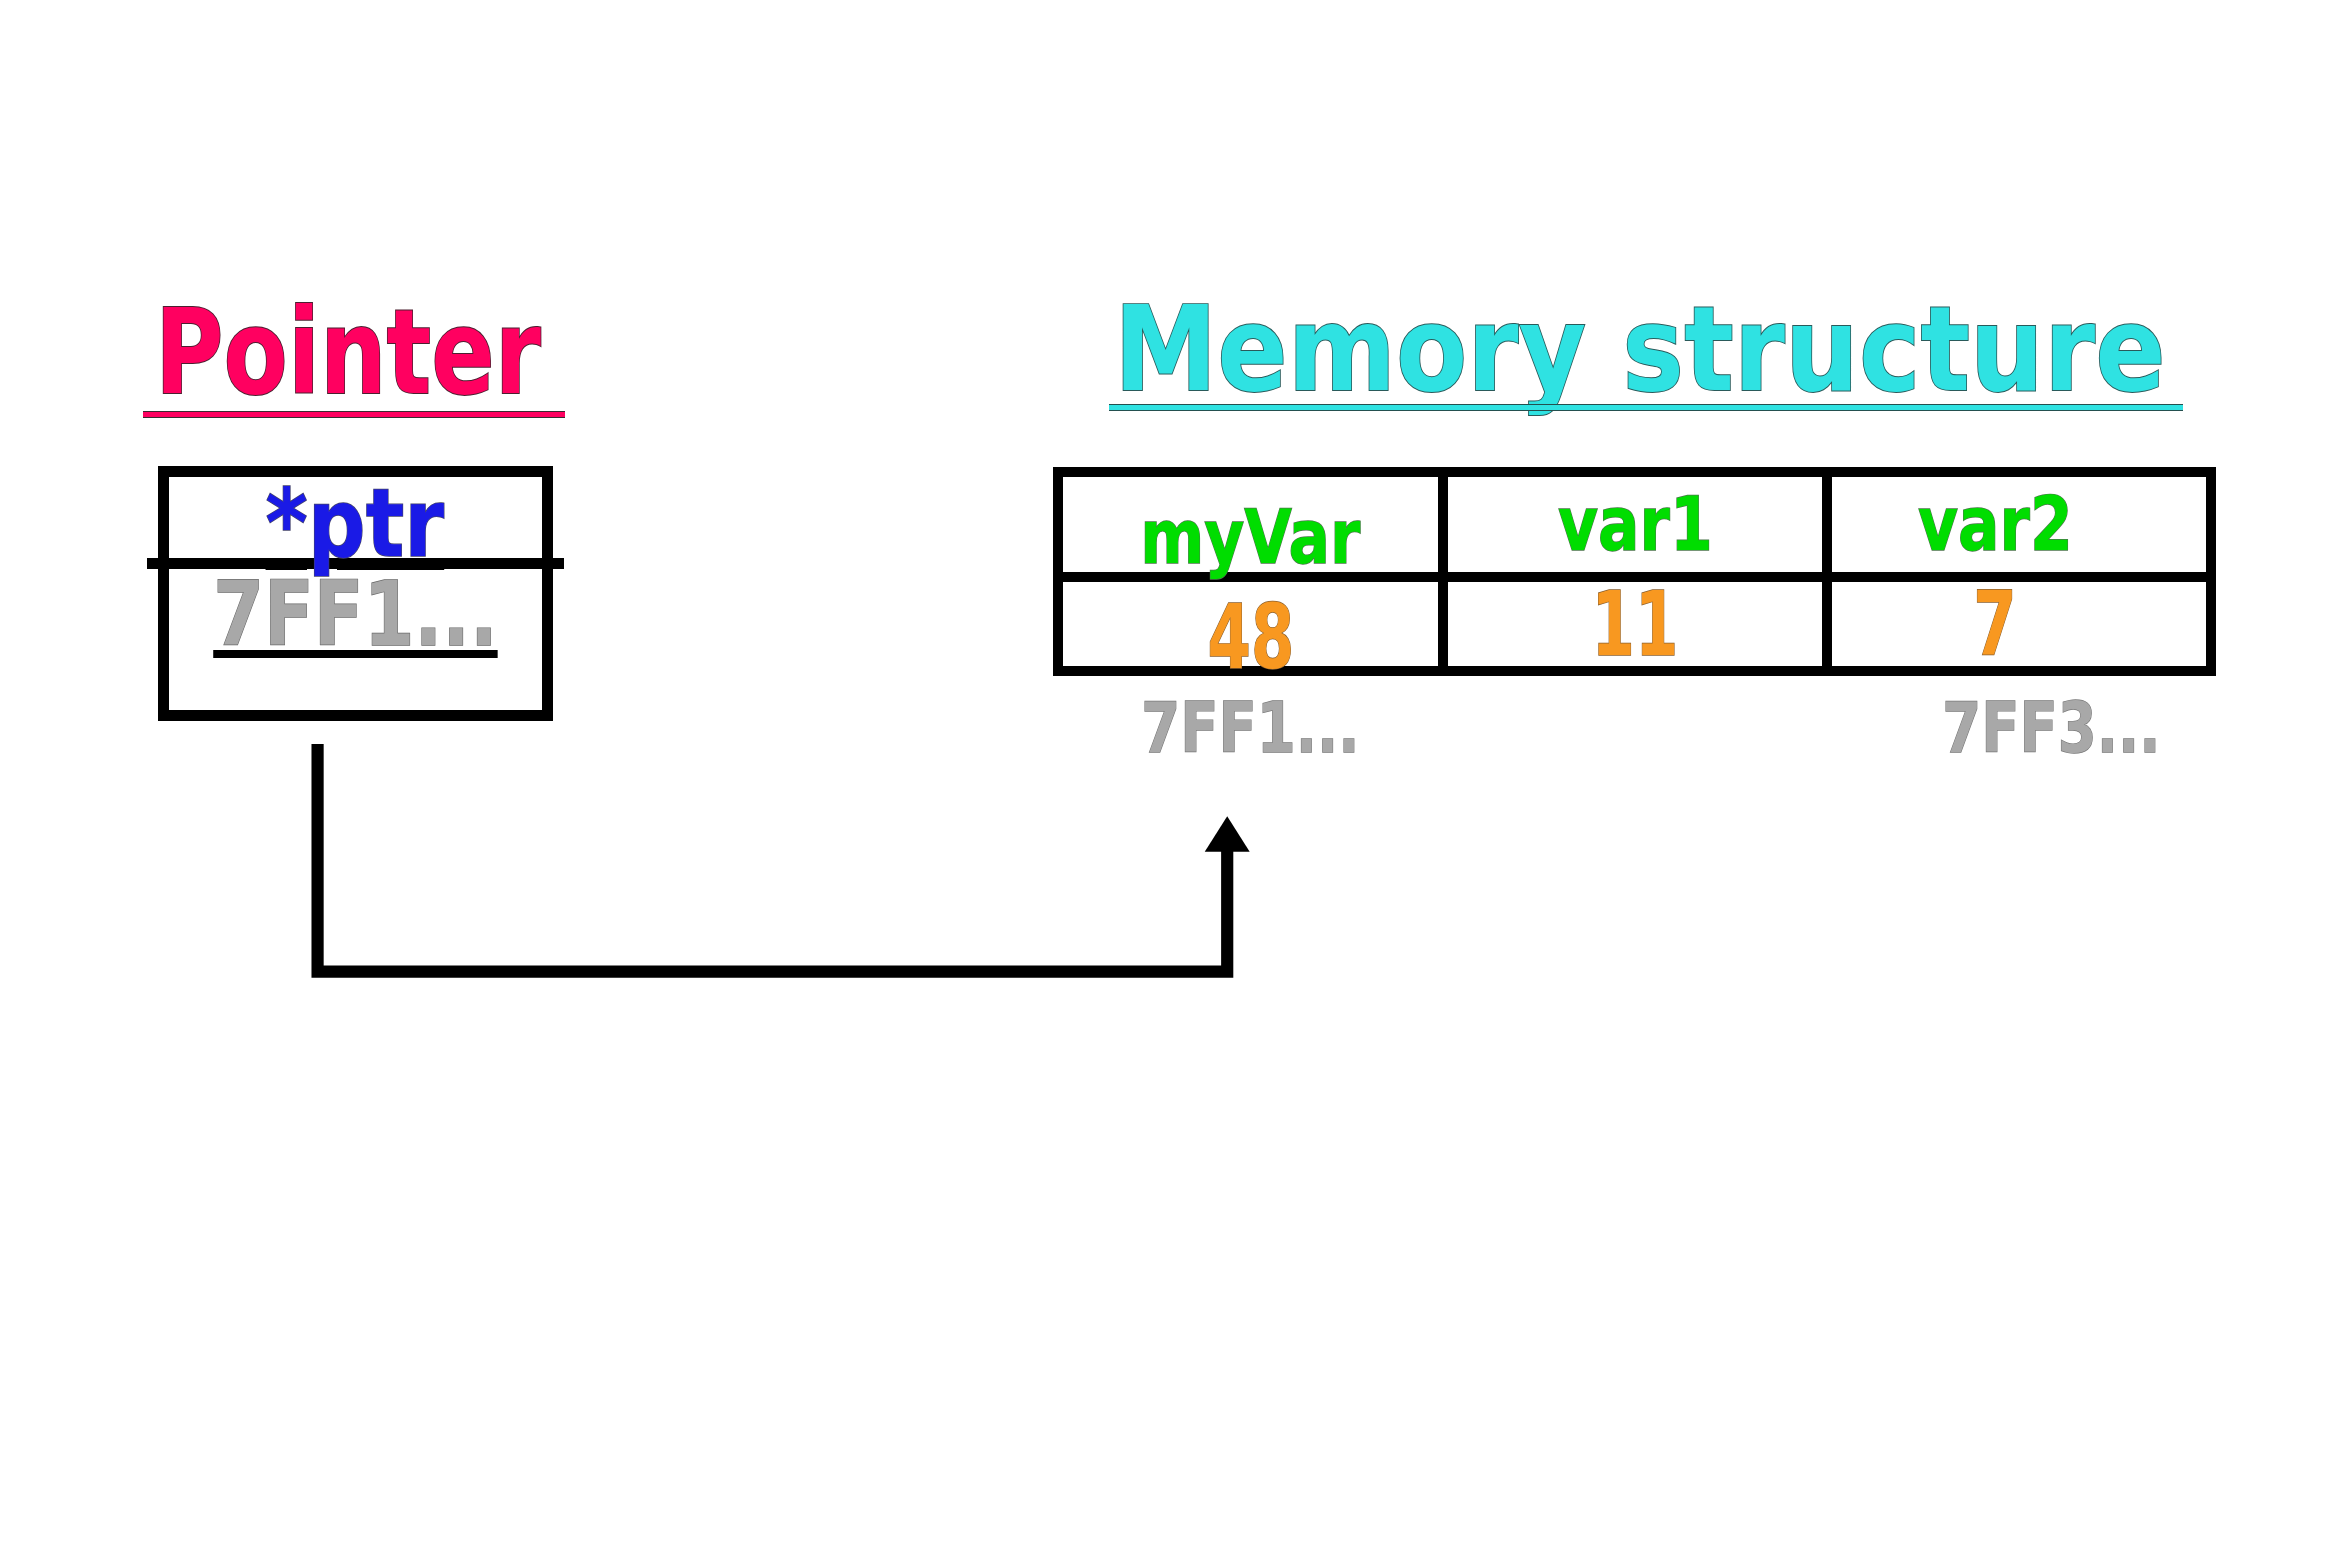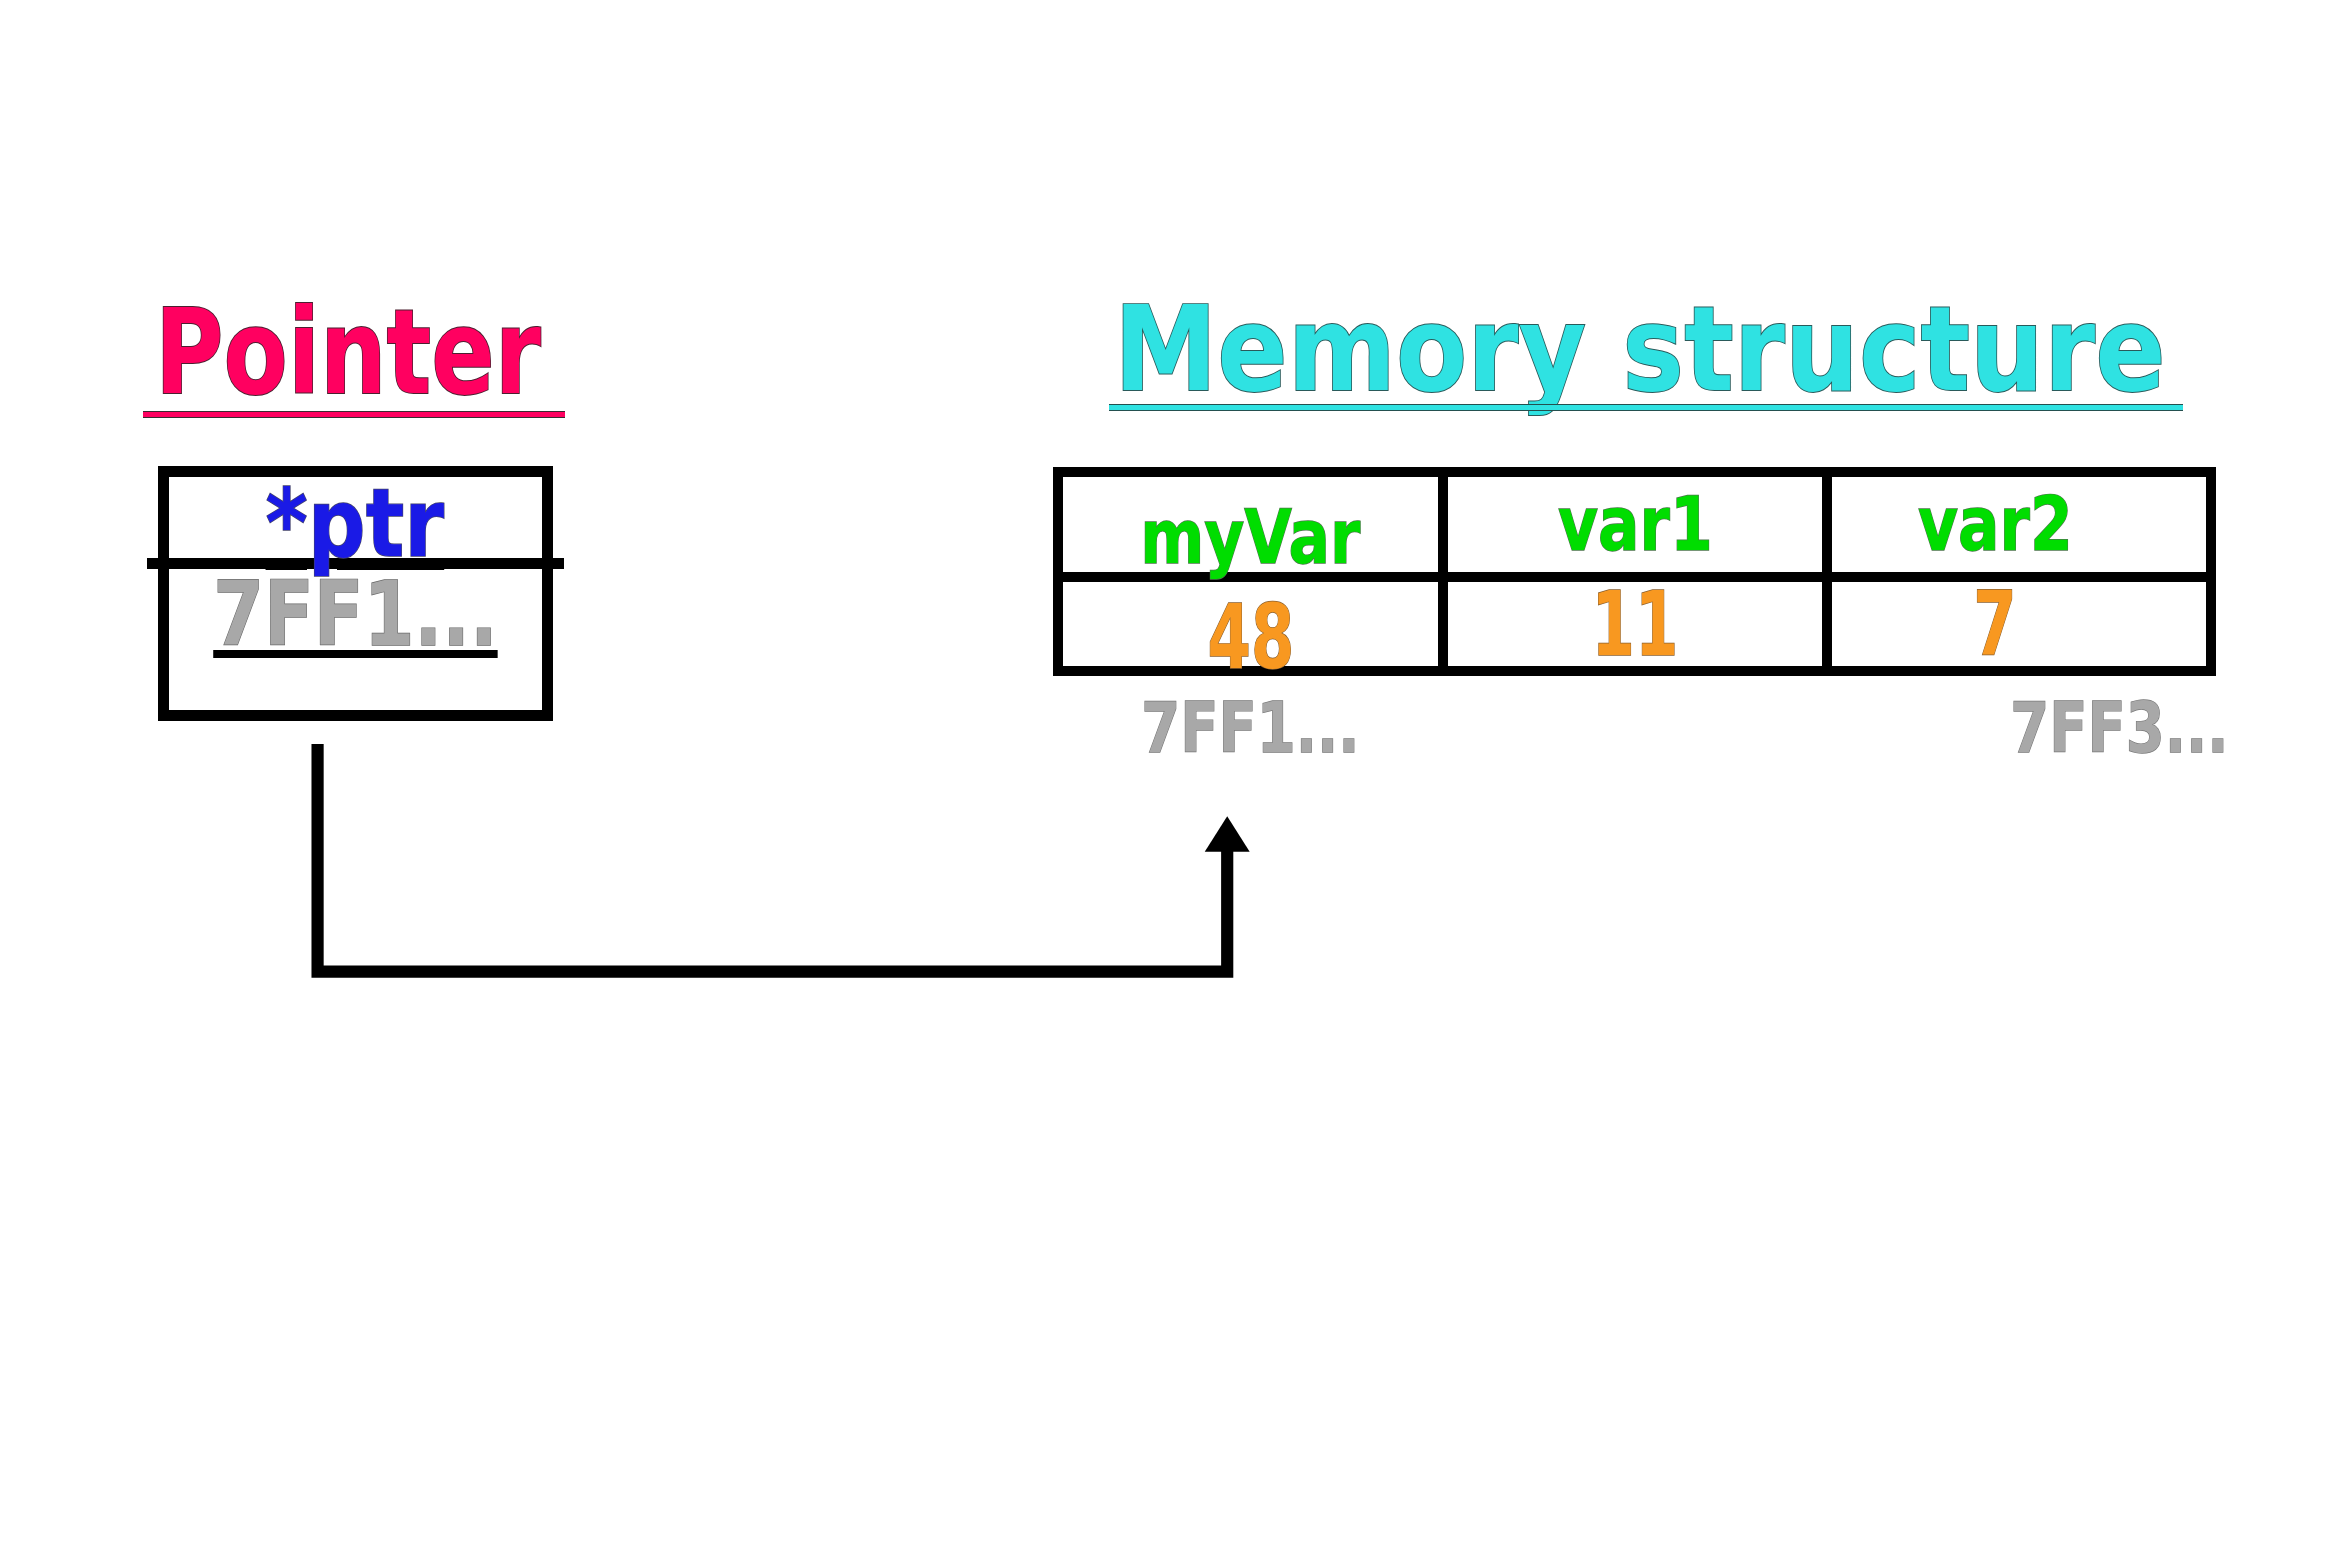--- a/index.html
+++ b/index.html
@@ -217,21 +217,21 @@
     -webkit-text-stroke: 1.4px #787878;
     transform: scaleX(0.80);
     font-weight: bold;
     font-family: "DejaVu Sans", sans-serif;
     white-space: nowrap;
     line-height: 1;
     paint-order: stroke fill;
   }
   #mem-address-0 { left: 1063px; width: 375px; }
   #mem-address-1 { left: 1448px; width: 374px; }
-  #mem-address-2 { left: 1932px; width: 374px; }
+  #mem-address-2 { left: 1864px; width: 374px; }
 
   
   #pointer-arrow {
     position: absolute;
     left: 0;
     top: 0;
     width: 2342px;
     height: 1562px;
     pointer-events: none;
   }

